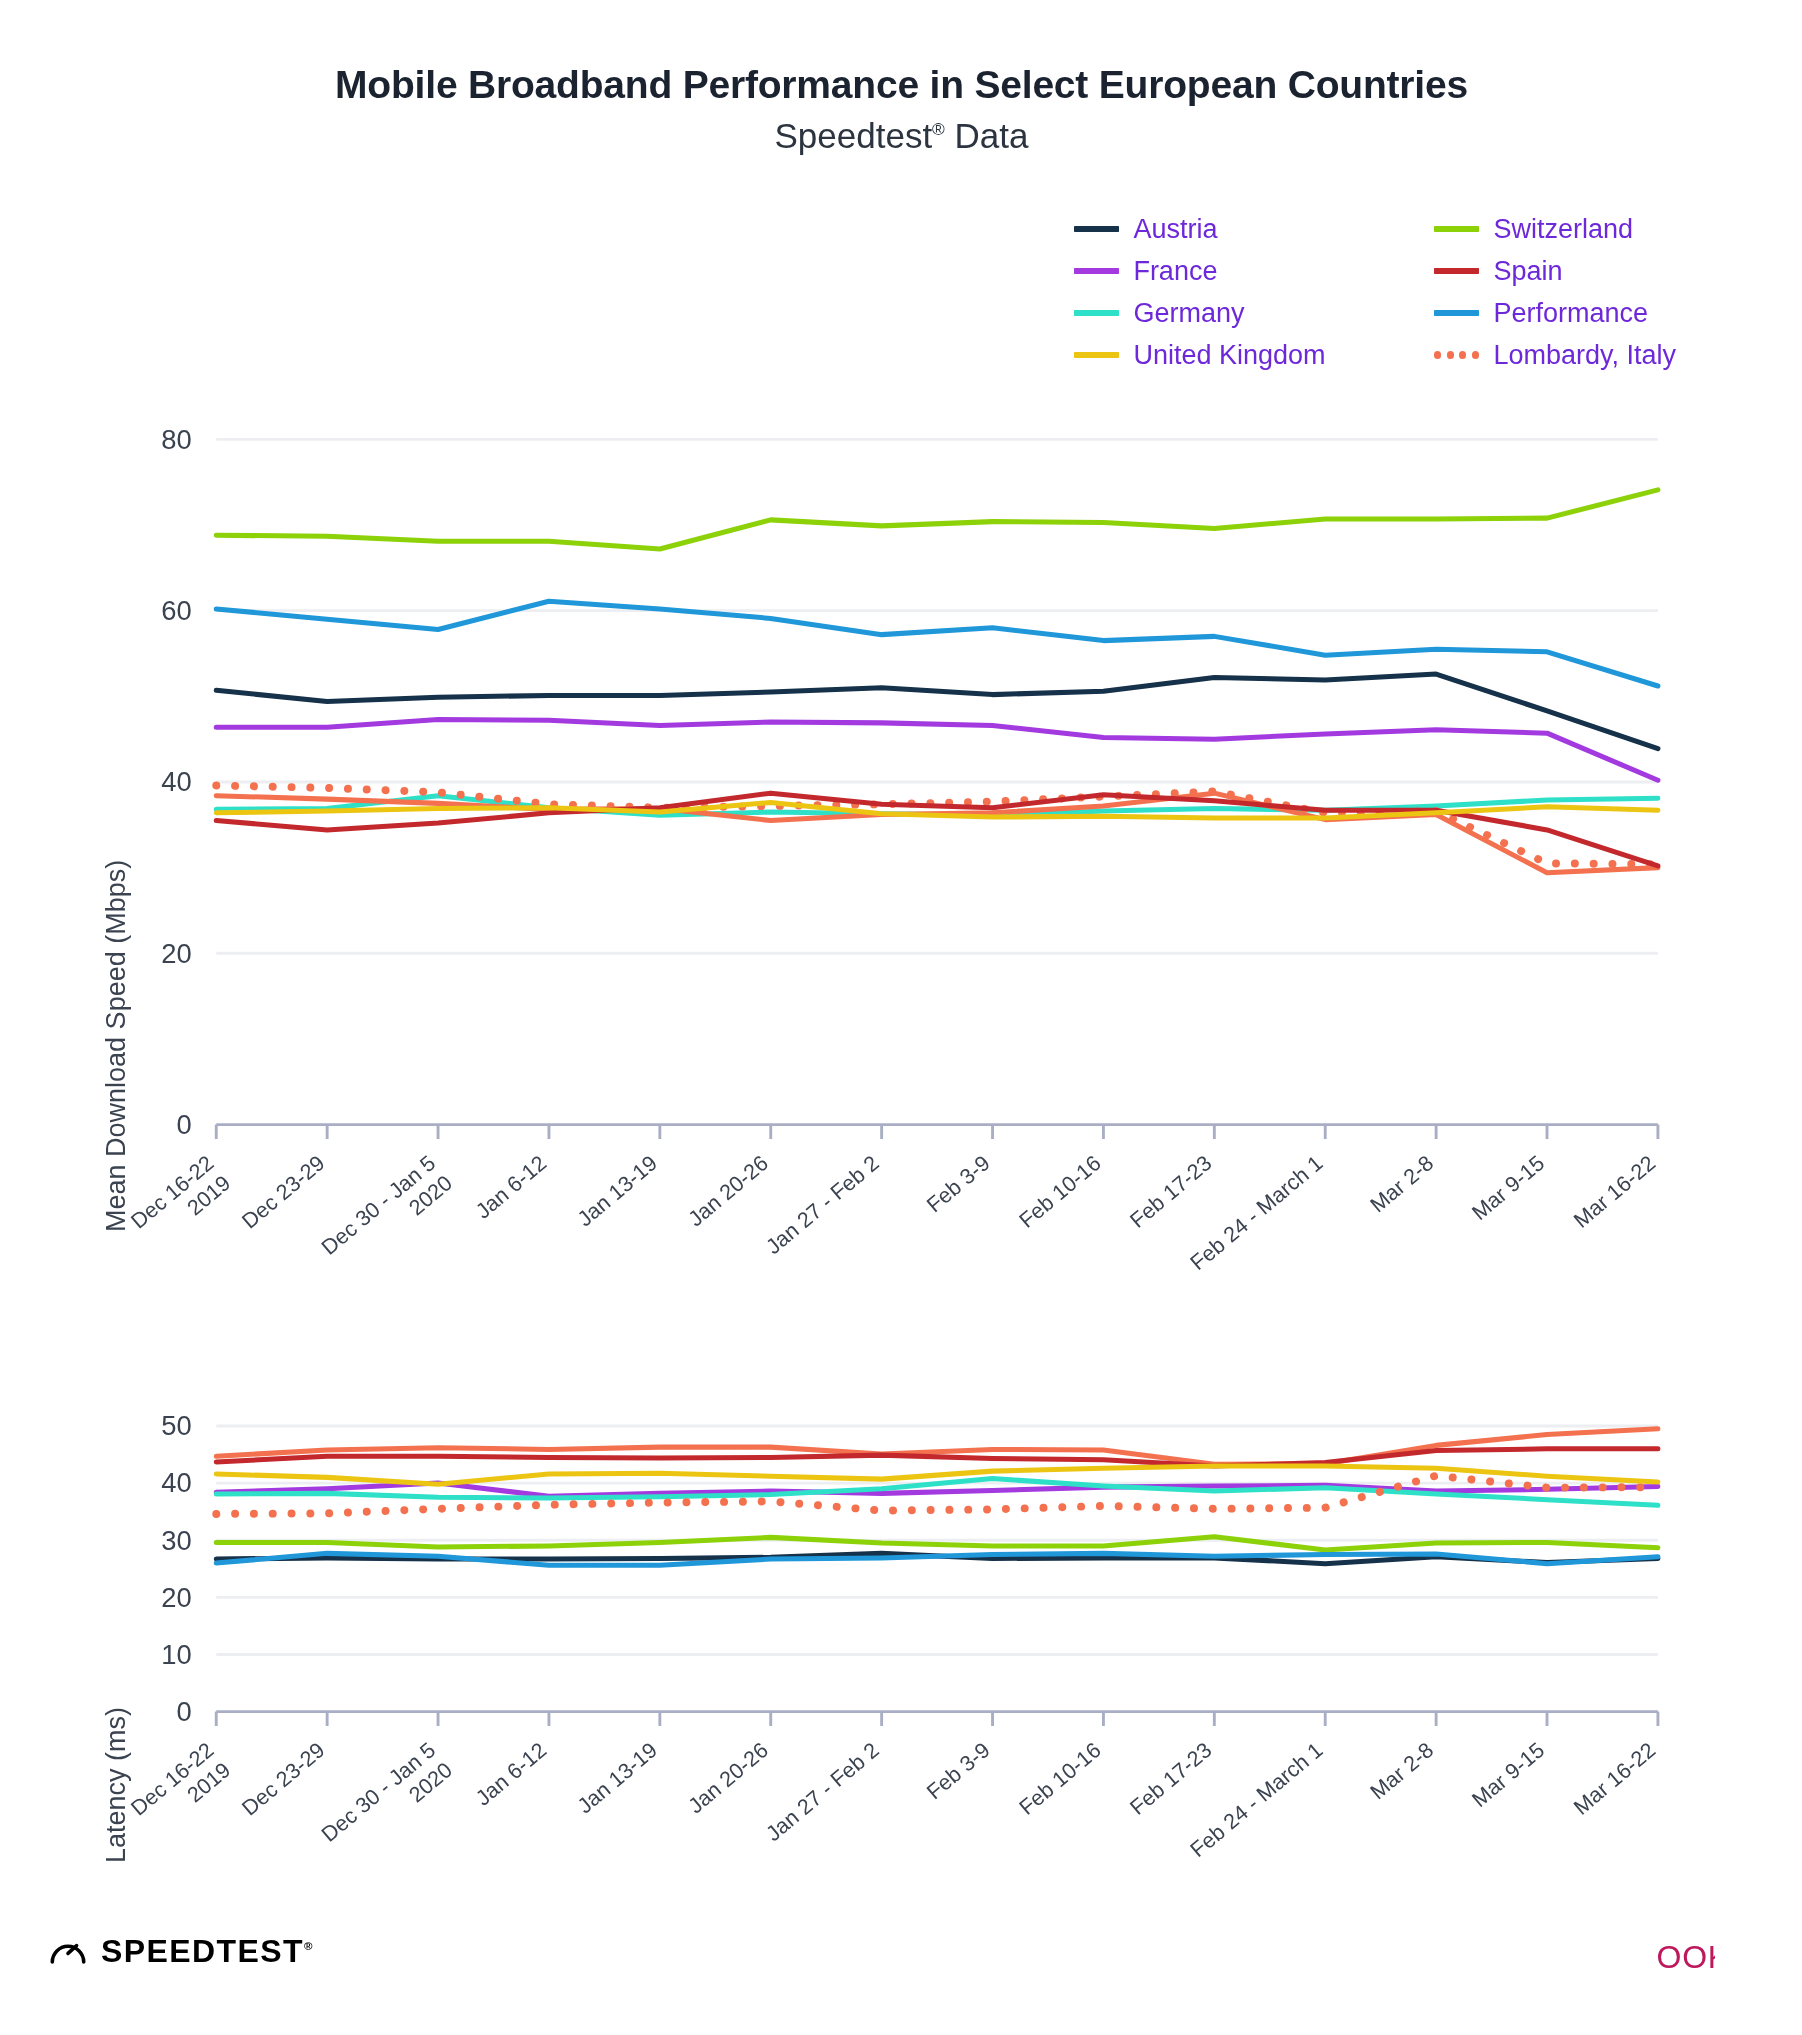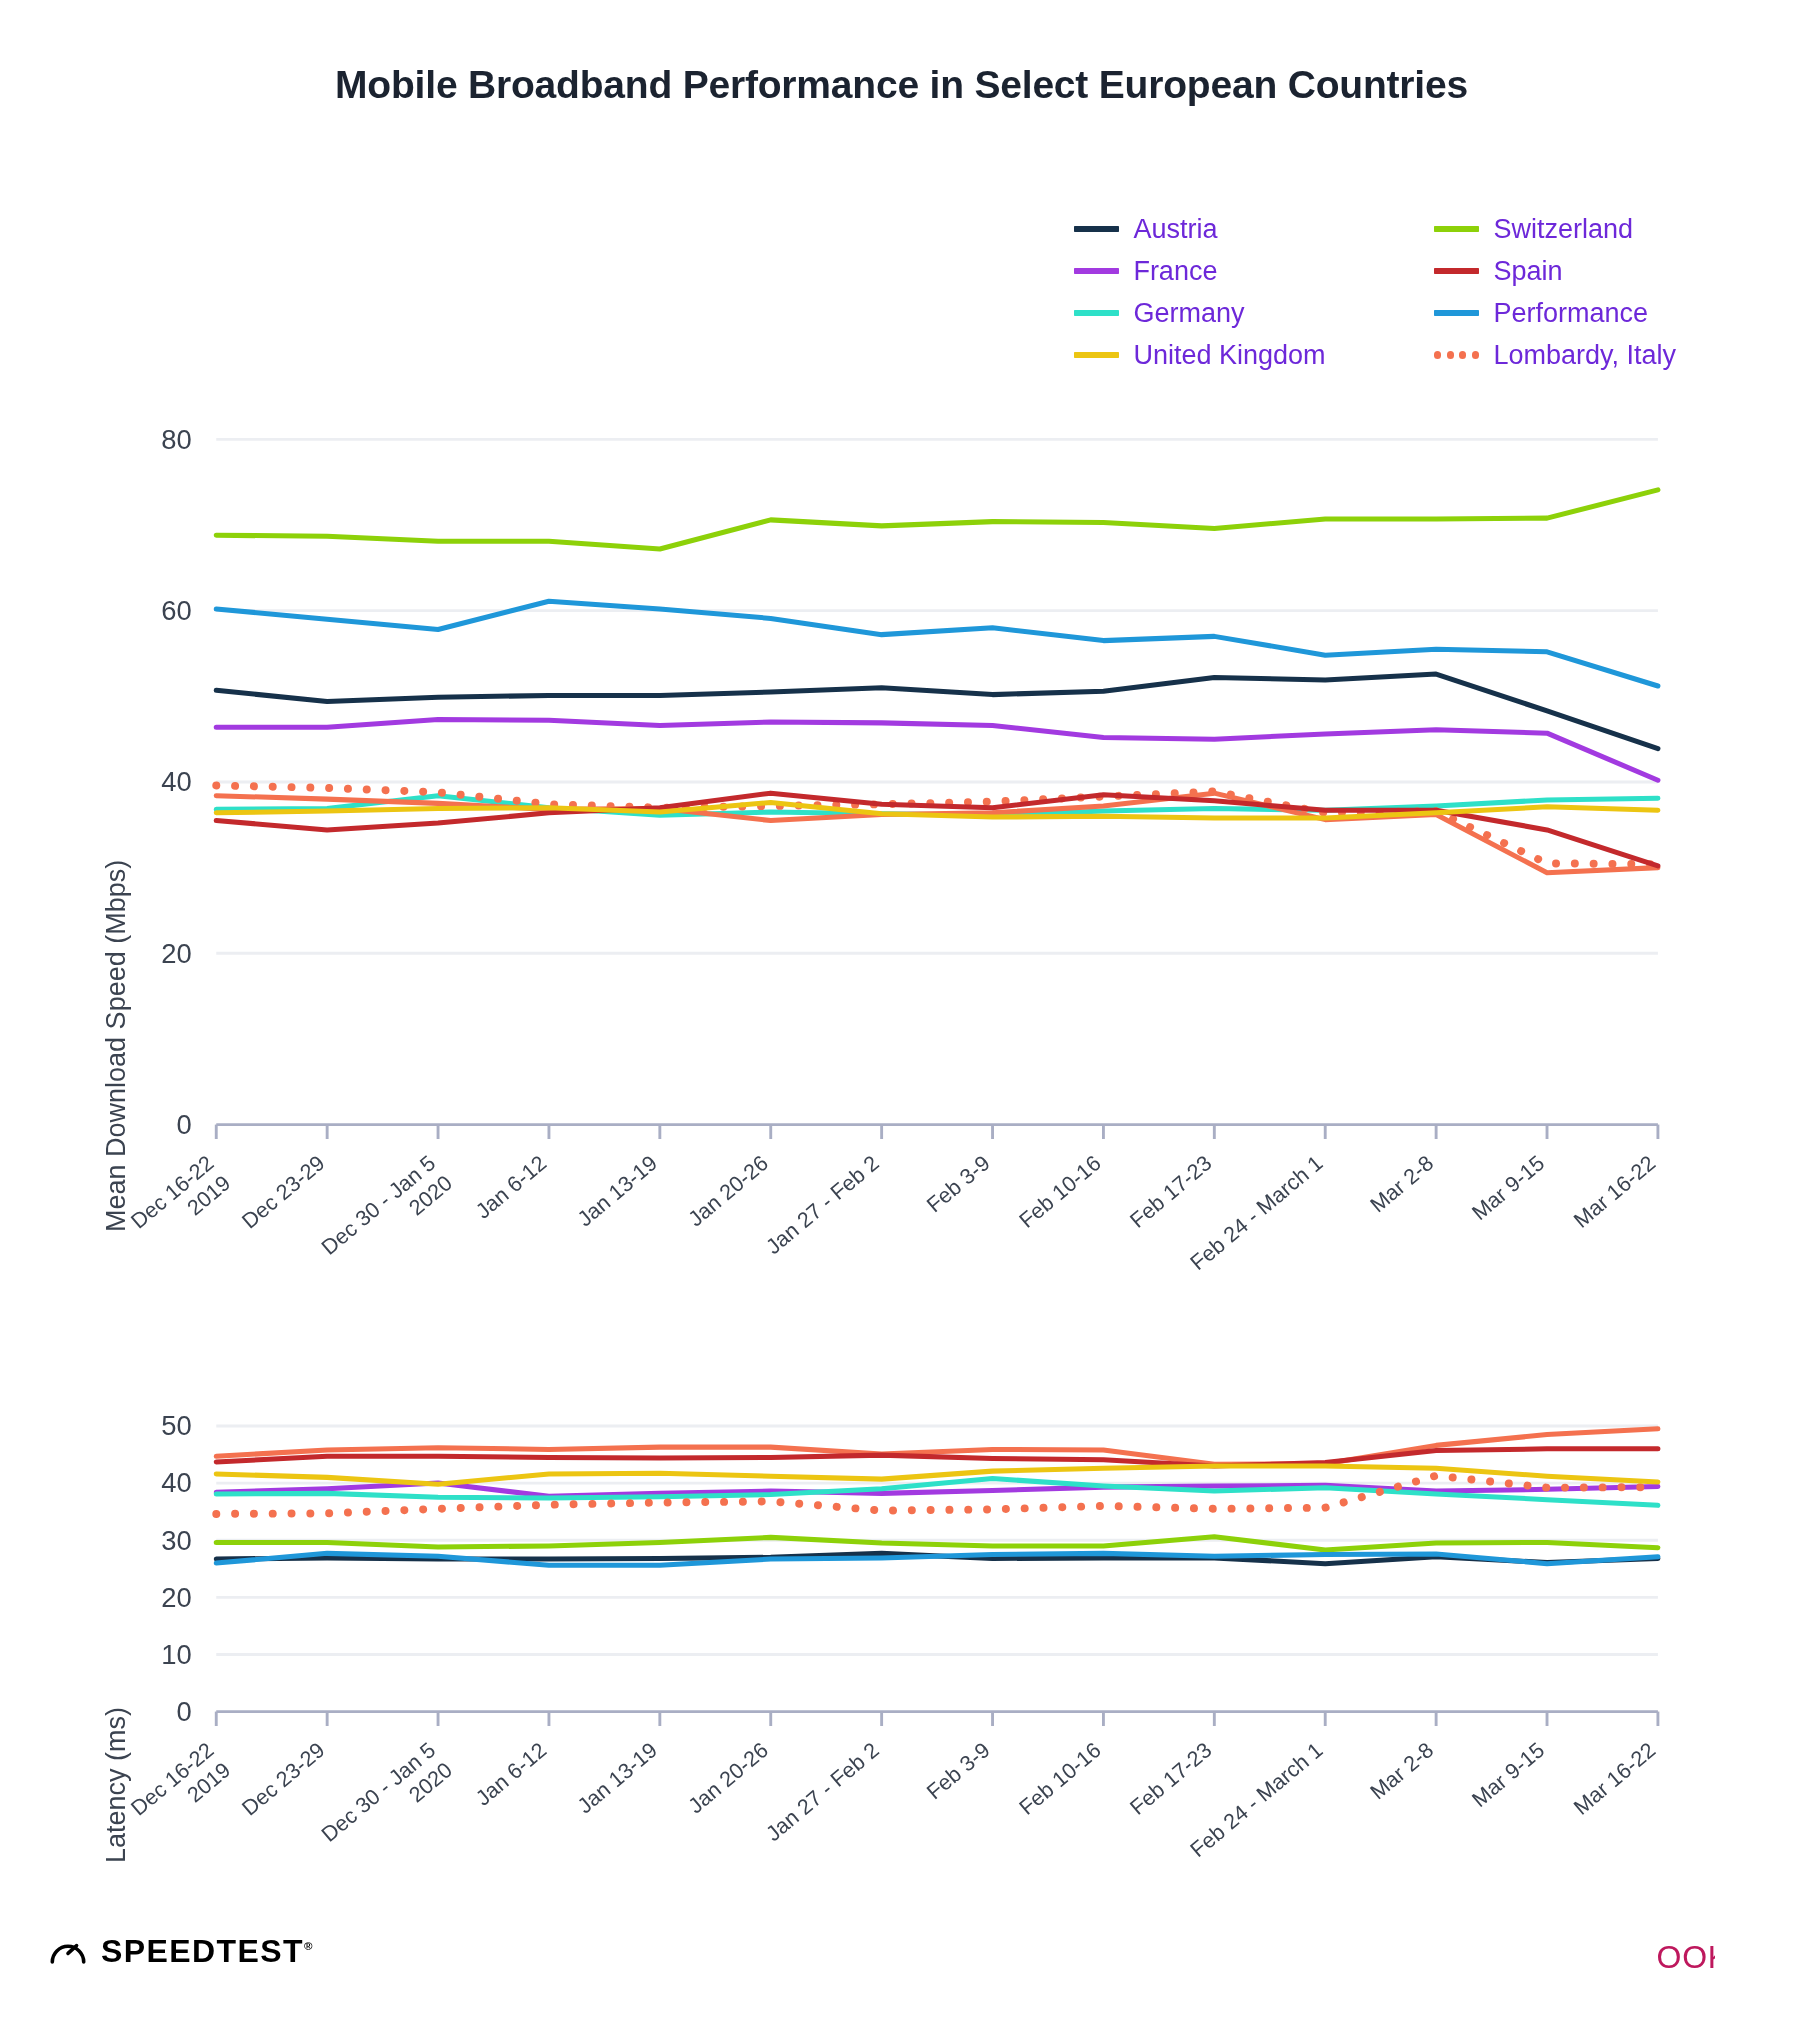--- a/index.html
+++ b/index.html
@@ -142,20 +142,21 @@
   }
   .ookla-logo sup { font-size: 10.8px; vertical-align: super; }
 </style>
 </head>
 <body>
 
 <div id="page">
 
   <div class="title-block">
     <h1 class="chart-title">Mobile Broadband Performance in Select European Countries</h1>
+    <p class="chart-subtitle"><span>Speedtest</span><sup>®</sup><span> Data</span></p>
   </div>
 
   <div class="legend" id="legend">
       <div class="legend-item">
         <span class="legend-swatch" style="background: rgb(22, 49, 74);"></span>
         <span class="legend-label">Austria</span>
       </div>
       <div class="legend-item">
         <span class="legend-swatch" style="background: rgb(141, 209, 9);"></span>
         <span class="legend-label">Switzerland</span>

